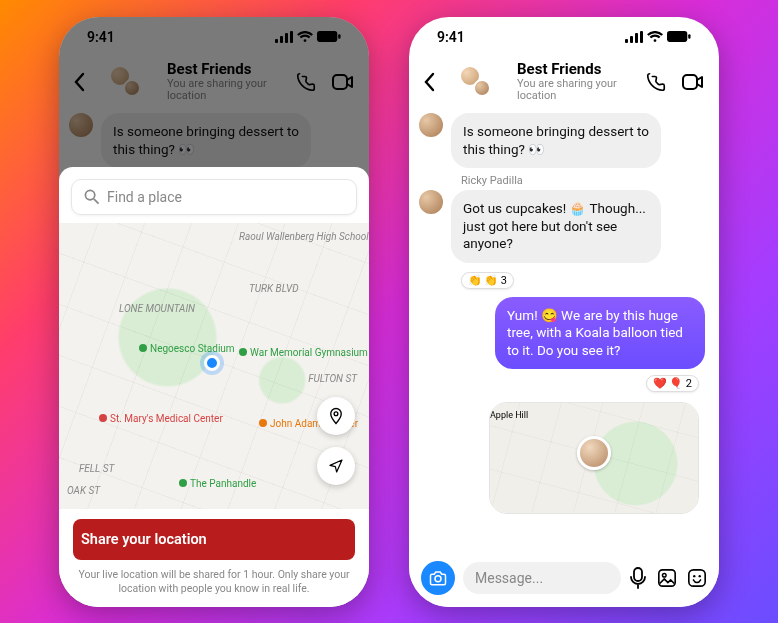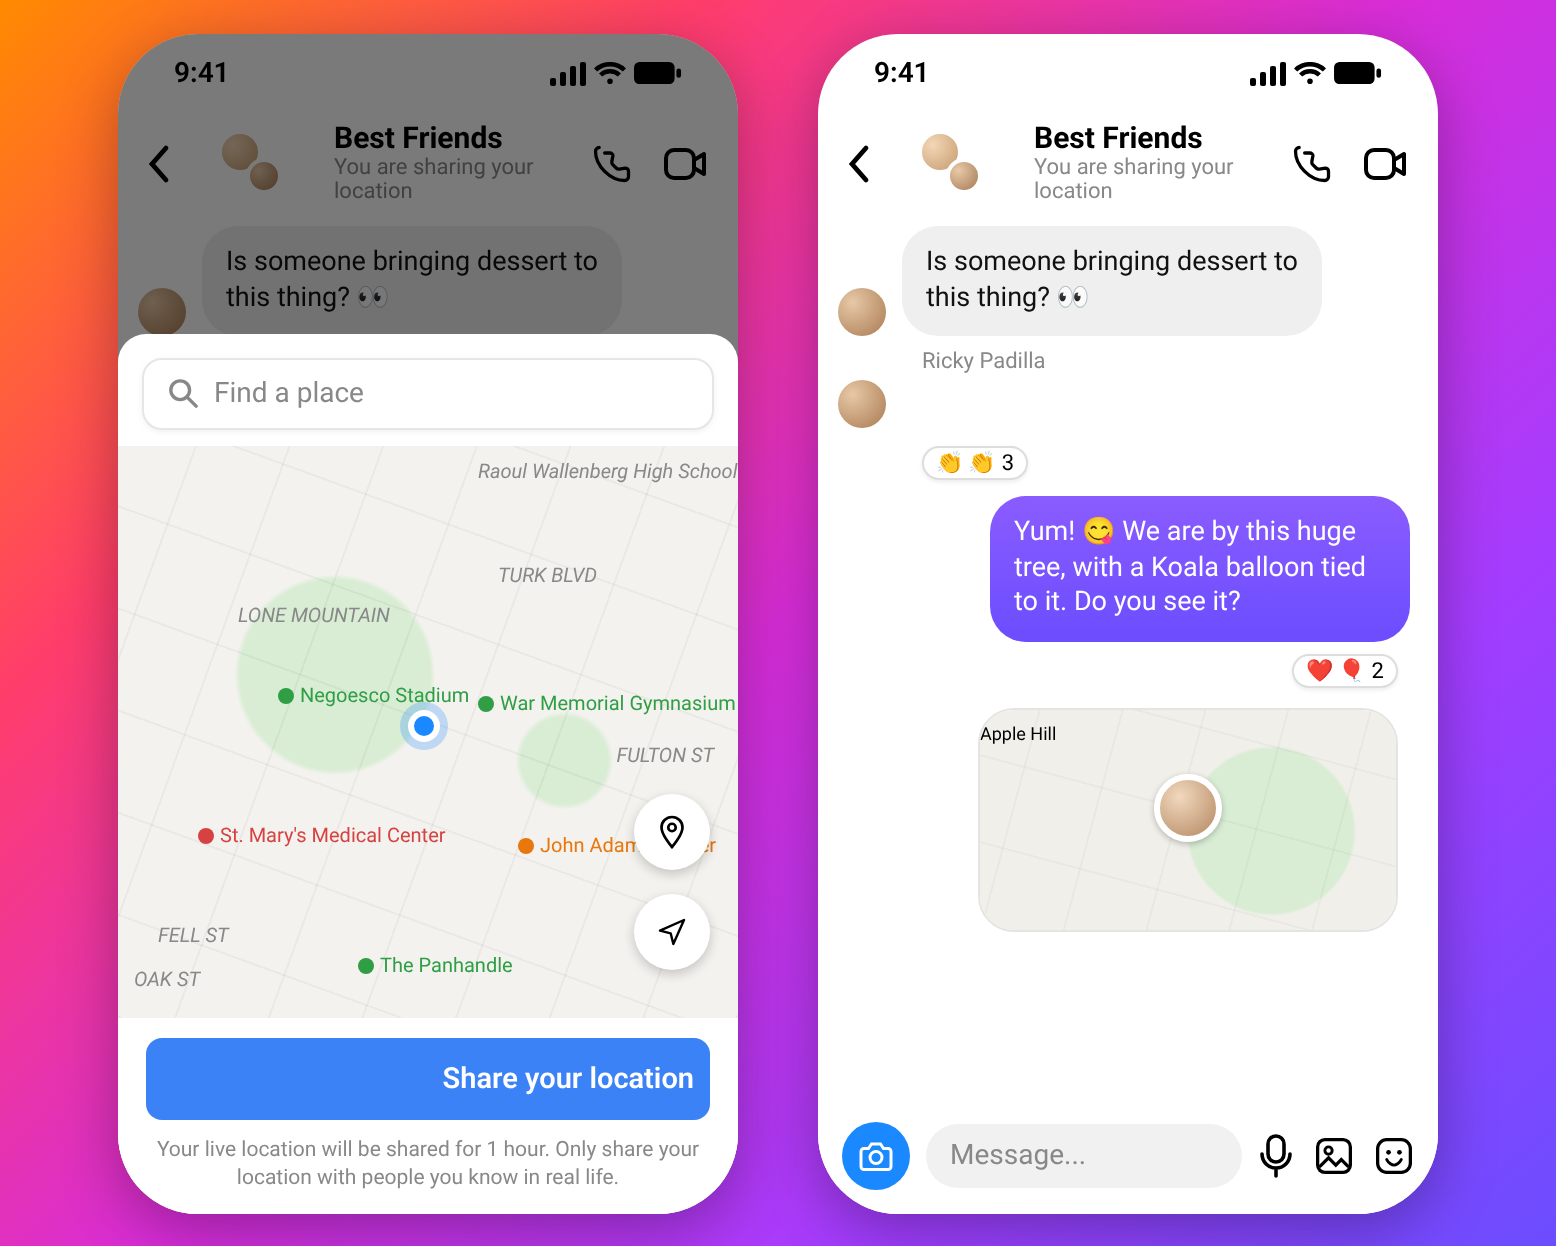--- a/index.html
+++ b/index.html
@@ -56,21 +56,21 @@
     position:absolute; bottom:0; right:0; width:18px; height:18px; border-radius:50%;
     background: radial-gradient(circle at 30% 30%, #e8c9a8, #a57a53);
     border: 2px solid #fff;
   }
   .header-titles { flex:1; line-height:1.15 }
   .header-title { font-size:15px; font-weight:700; }
   .header-sub { font-size:11px; color:#888; }
   .header-actions { display:flex; gap:14px; align-items:center; }
 
   .messages { padding: 0 10px; }
-  .msg-row { display:flex; align-items:flex-end; gap:8px; margin-bottom:6px; }
+  .msg-row { display:flex; align-items:flex-start; gap:8px; margin-bottom:6px; }
   .avatar-sm {
     width:24px; height:24px; border-radius:50%; flex:0 0 24px;
     background: radial-gradient(circle at 30% 30%, #e7c8a6, #a97a52);
   }
   .bubble {
     padding:10px 12px; border-radius:18px; font-size:13.5px; line-height:1.3;
     max-width: 210px;
   }
   .bubble.gray { background:#efefef; color:#111; }
   .bubble.purple {
@@ -123,21 +123,21 @@
     position:absolute; width:16px; height:16px; border-radius:50%;
     background:#1a88ff; border:3px solid #fff; box-shadow:0 0 0 4px rgba(26,136,255,.25);
   }
   .map-btn-right {
     position:absolute; right:14px; width:38px; height:38px; border-radius:50%;
     background:#fff; box-shadow:0 2px 6px rgba(0,0,0,.2);
     display:flex; align-items:center; justify-content:center;
   }
   .share-footer { padding:10px 14px 10px 14px; background:#fff; }
   .share-btn {
-    background:#3b82f6; color:#fff; text-align:right;
+    background:#b91c1c; color:#fff; text-align:left;
     padding:12px 8px; border-radius:8px; font-size:14.5px; font-weight:600;
   }
   .share-note { font-size:10.5px; color:#888; text-align:center; margin-top:8px; line-height:1.35; padding:0 4px;}
 
   
   .map-card {
     margin: 10px 10px 0 auto; width: 210px; border-radius:18px; overflow:hidden;
     border:1px solid #e4e4e4;
   }
   .map-card .mini-map {
@@ -353,20 +353,21 @@
 
   <div class="messages" style="height:420px; overflow:hidden;">
     <div class="msg-row">
       <div class="avatar-sm"></div>
       <div class="bubble gray">Is someone bringing dessert to this thing? 👀</div>
     </div>
     <div class="name-tag">Ricky Padilla</div>
 
     <div class="msg-row">
       <div class="avatar-sm"></div>
+      <div class="bubble gray">Got us cupcakes! 🧁 Though... just got here but don't see anyone?</div>
     </div>
     <div class="reaction">👏 👏  3</div>
     <div style="clear:both;height:8px;"></div>
 
     <div class="msg-row sent-row">
       <div class="bubble purple">Yum! 😋 We are by this huge tree, with a Koala balloon tied to it. Do you see it?</div>
     </div>
     <div class="reaction sent">❤️ 🎈 2</div>
     <div style="clear:both"></div>
 

